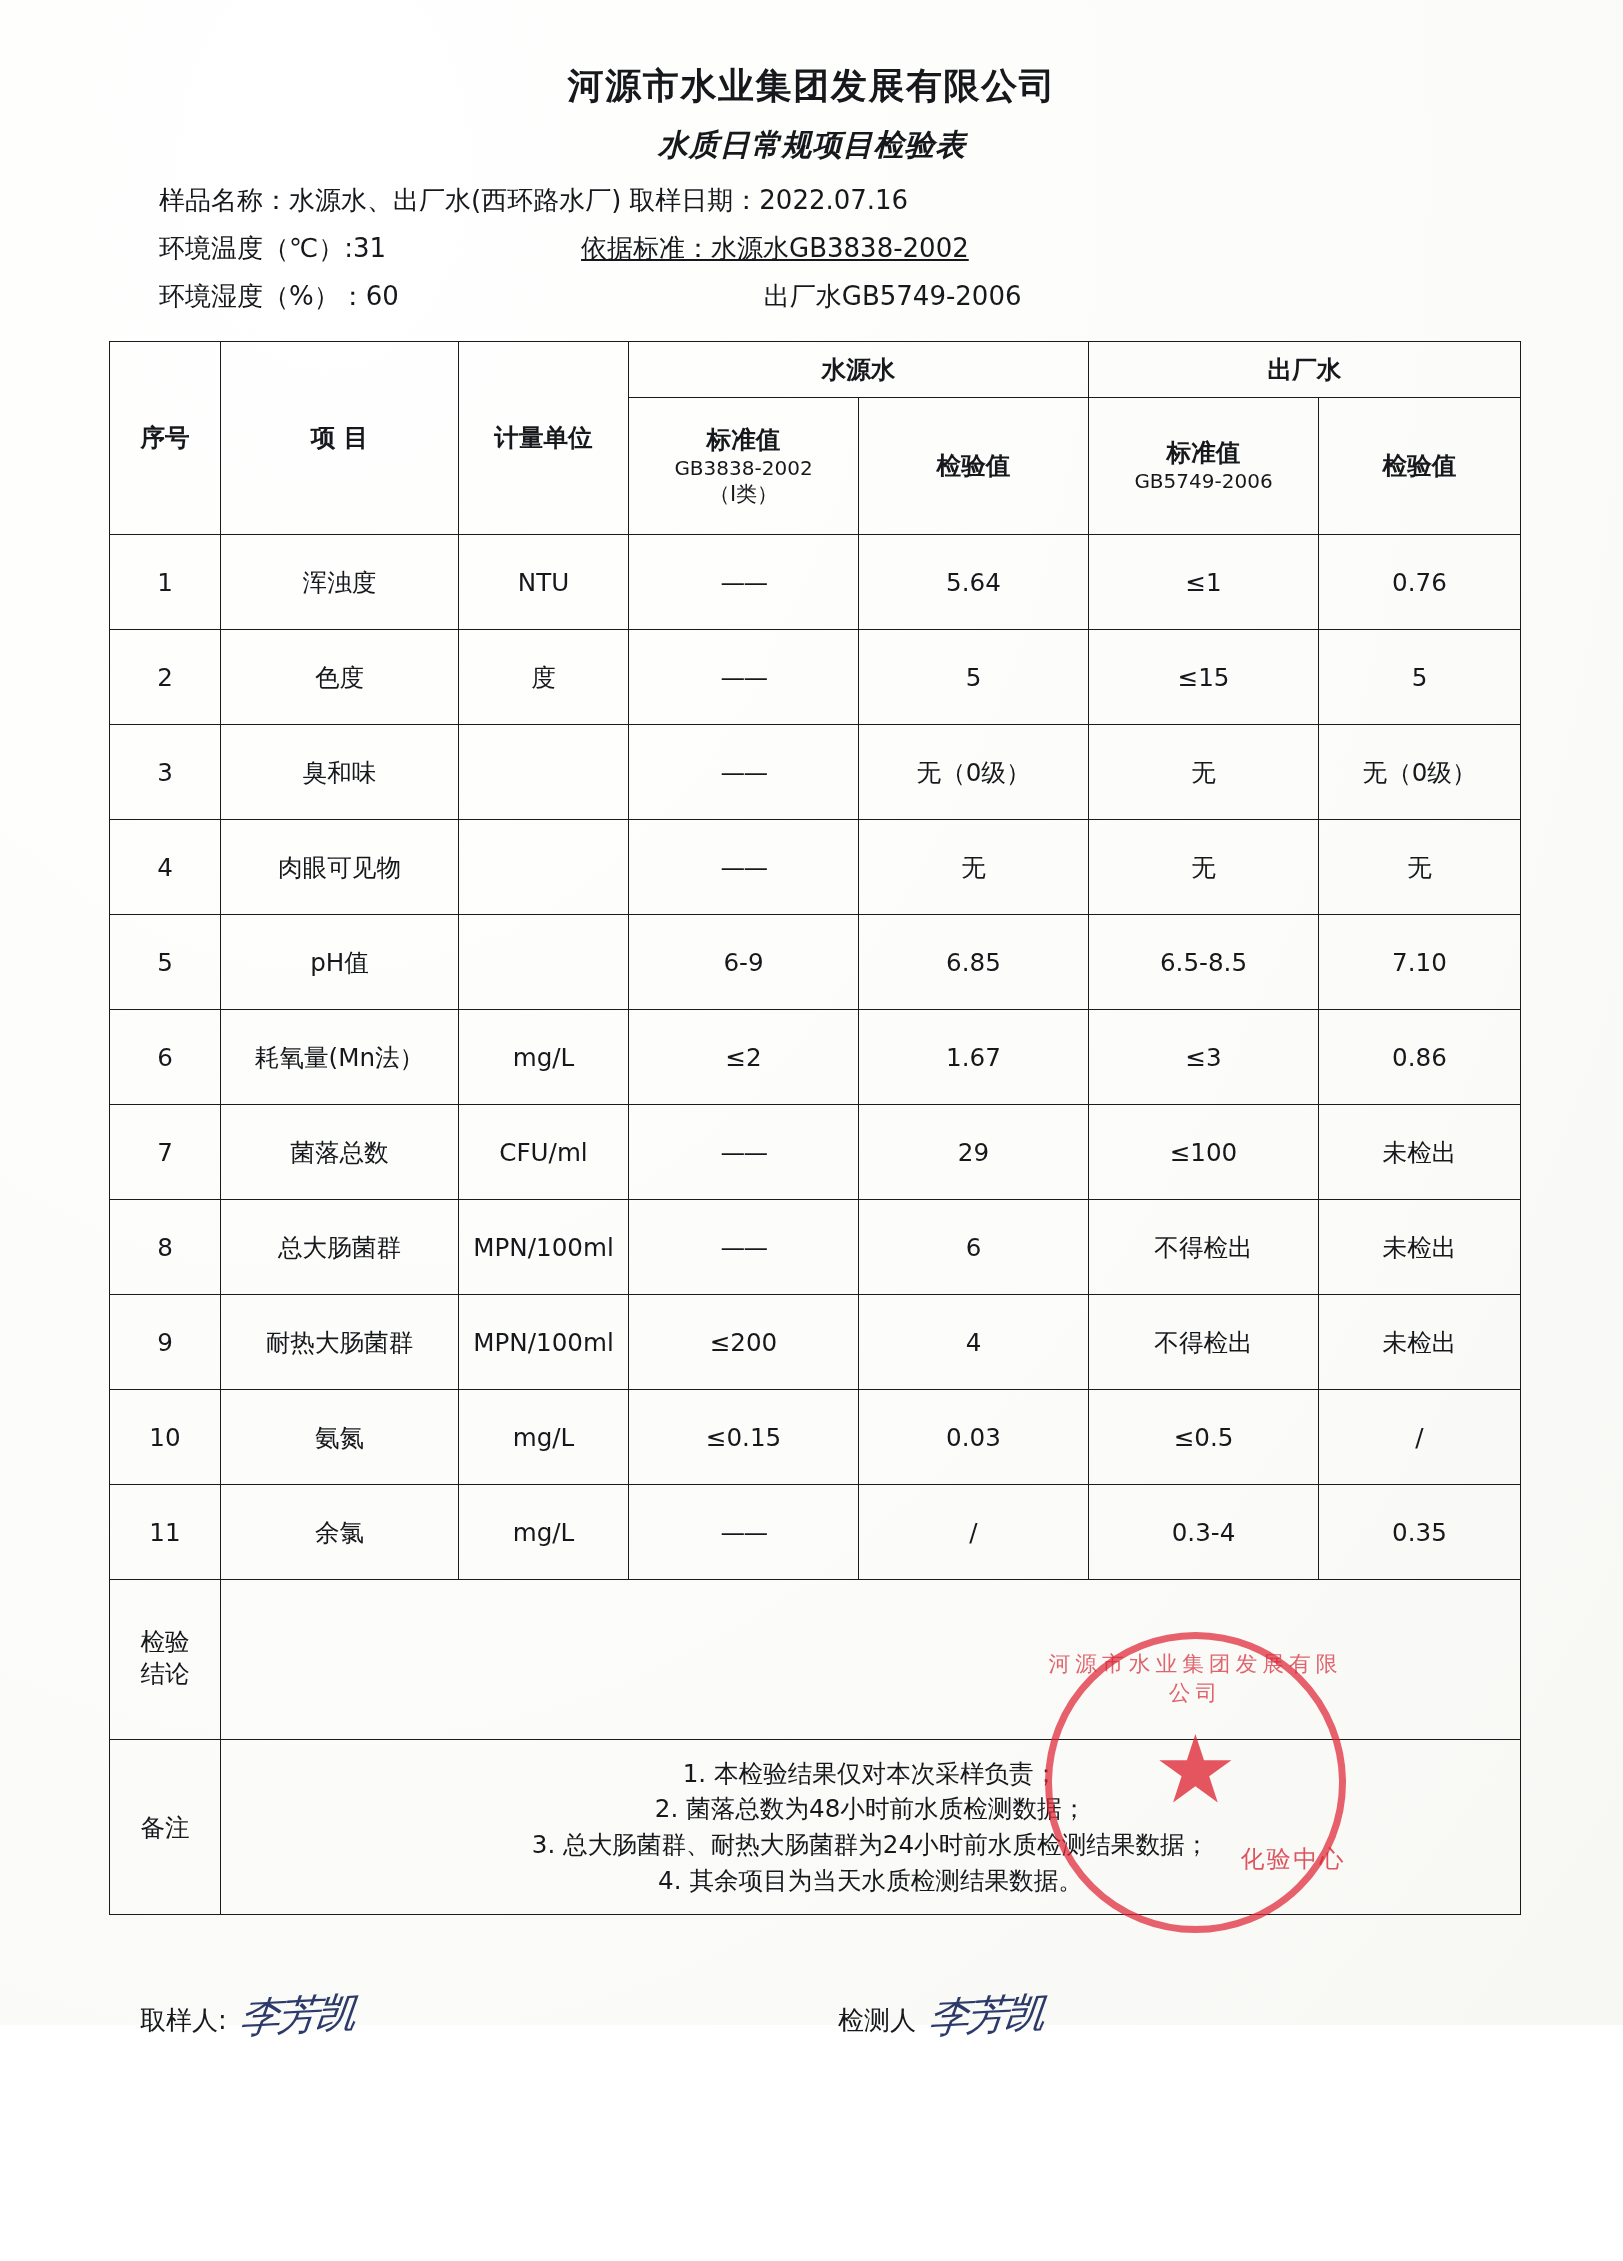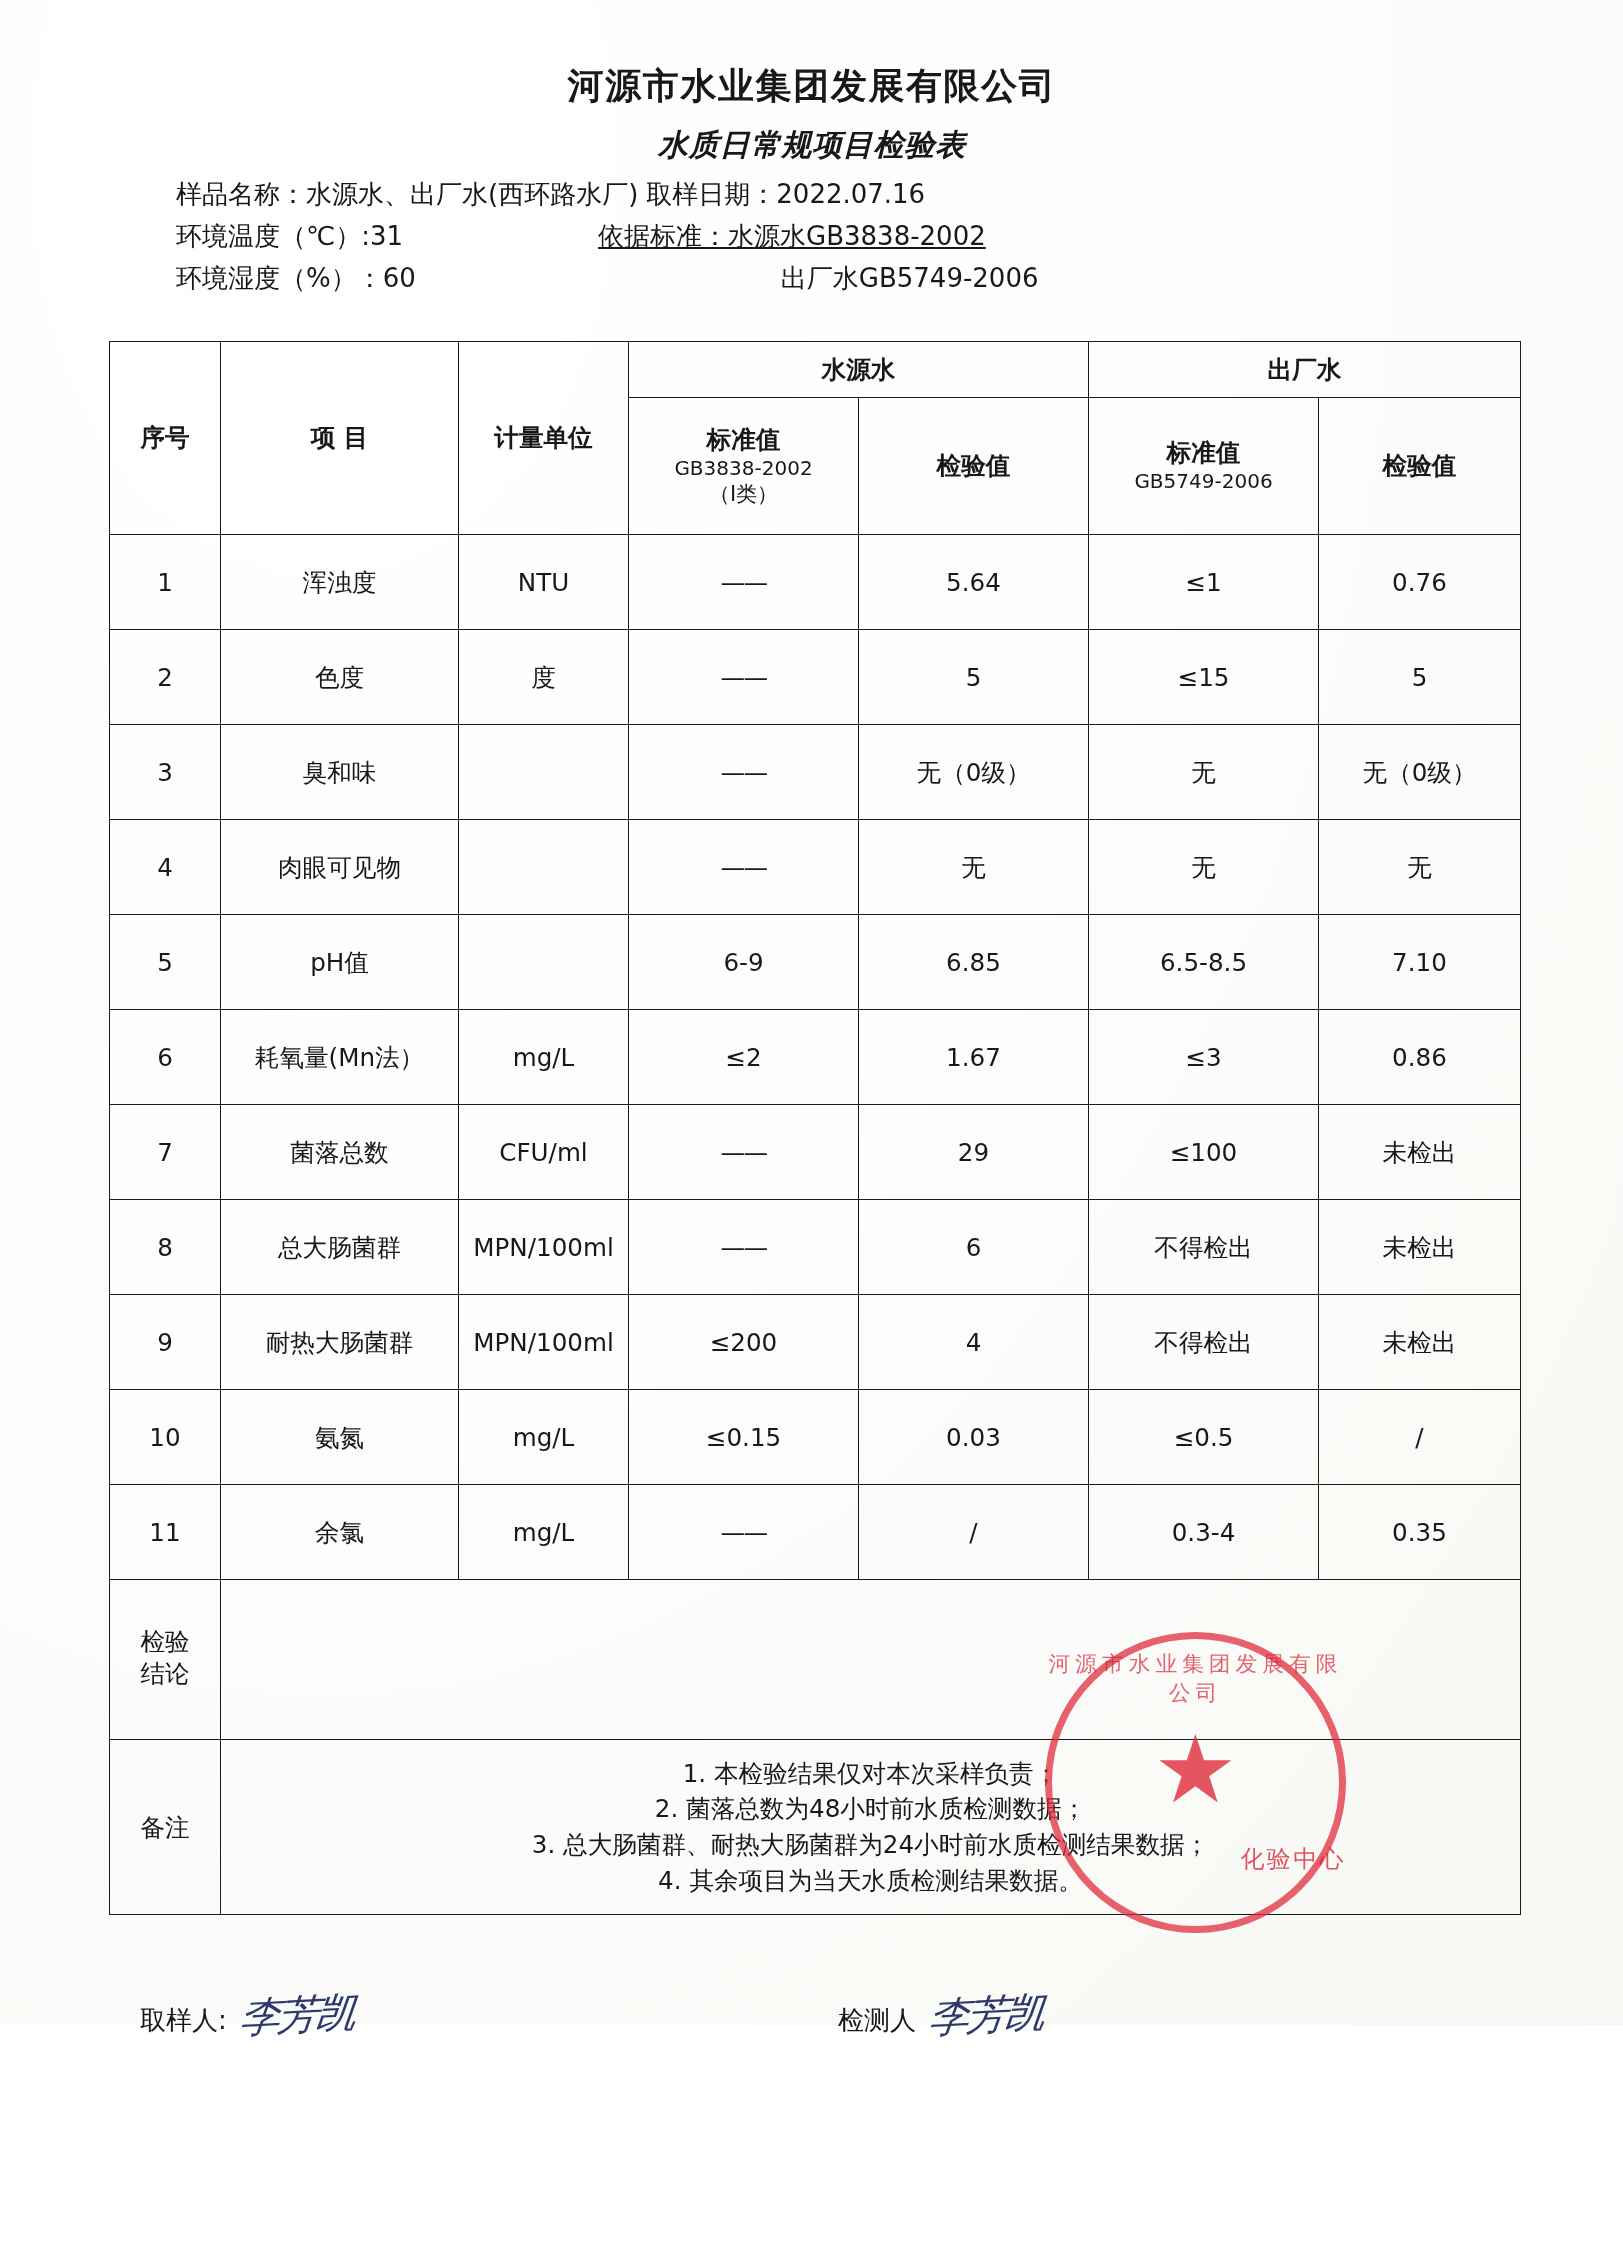--- a/index.html
+++ b/index.html
@@ -61,22 +61,22 @@
     font-size: 26px;
     line-height: 1.62;
     font-family: "DejaVu Sans", "Liberation Sans", sans-serif;
   }
   .meta-row {
     display: flex;
     justify-content: flex-start;
     align-items: baseline;
     white-space: nowrap;
   }
-  .meta-left { display: inline-block; margin-left: 17px; }
-  .meta-right { display: inline-block; }
+  .meta-left { display: inline-block; }
+  .meta-right { display: inline-block; margin-top: 6px; }
   .meta-row.r1 .meta-right { margin-left: 8px; }
   .meta-row.r2 .meta-right { margin-left: 195px; text-decoration: underline; }
   .meta-row.r3 .meta-right { margin-left: 365px; }
 
   table.main {
     position: absolute;
     left: 109px;
     top: 341px;
     width: 1411px;
     border-collapse: collapse;

